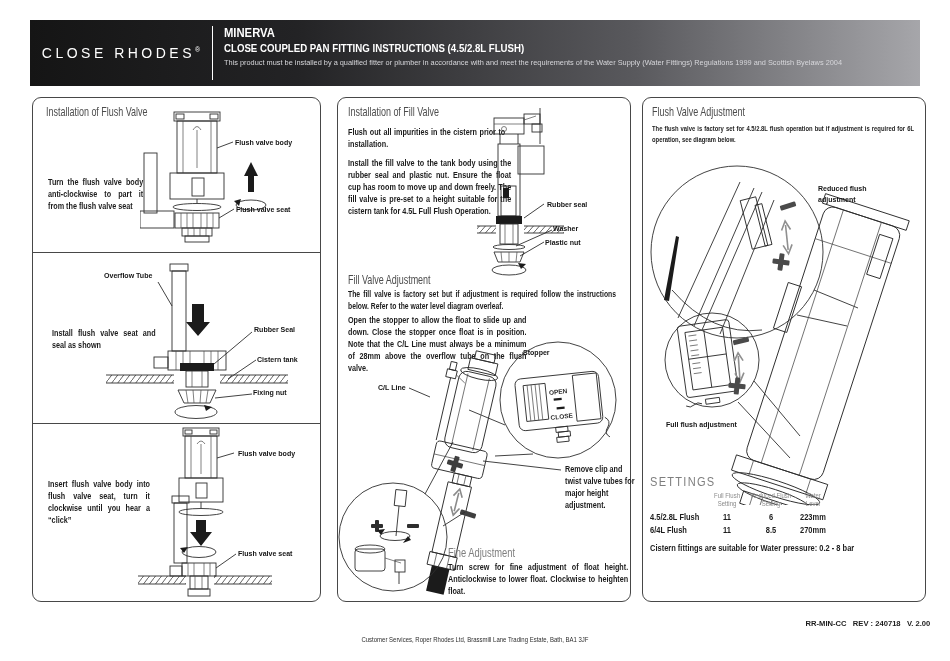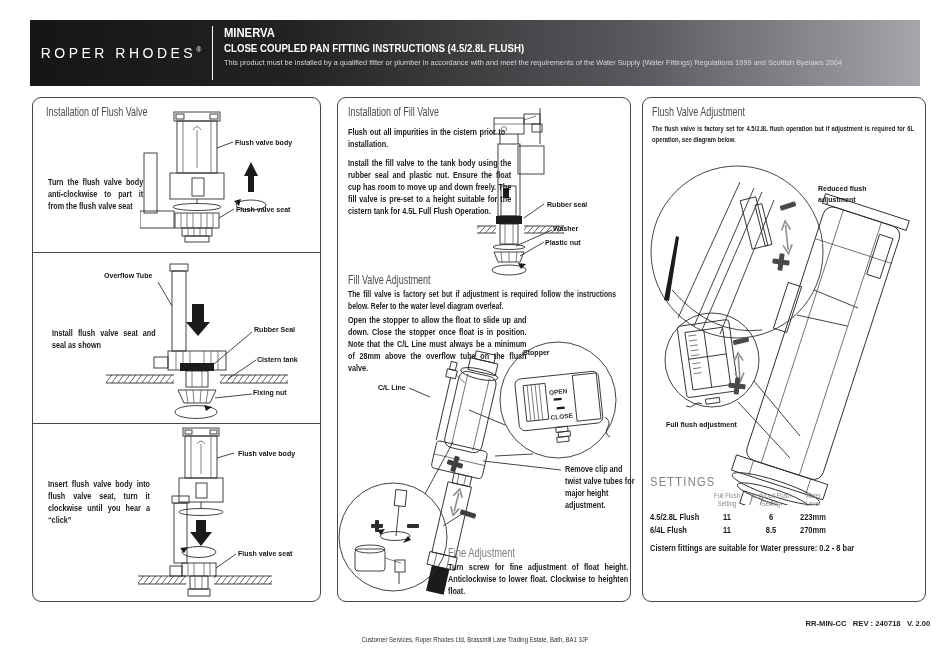--- a/index.html
+++ b/index.html
@@ -38,21 +38,21 @@
   .dk{fill:#1b1b1b;stroke:none;}
   svg text{font-family:"Liberation Sans",sans-serif;}
 </style>
 </head>
 <body>
 
 <div id="page">
 
   <div id="hdr" class="abs">
     <div class="abs logo">
-      <span class="logo-txt"><span>ROPER RHODES</span><span class="logo-reg">®</span></span>
+      <span class="logo-txt"><span>CLOSE RHODES</span><span class="logo-reg">®</span></span>
     </div>
     <div class="abs hdr-div"></div>
     <div class="abs prod">MINERVA</div>
     <div class="abs doct">CLOSE COUPLED PAN FITTING INSTRUCTIONS (4.5/2.8L FLUSH)</div>
     <div class="abs regn">This product must be installed by a qualified fitter or plumber in accordance with and meet the requirements of the Water Supply (Water Fittings) Regulations 1999 and Scottish Byelaws 2004</div>
   </div>
 
   <div class="abs box" style="left:32px;top:97px;width:287px;height:503px;">
     <div class="abs hline" style="left:0;top:154px;width:100%;"></div>
     <div class="abs hline" style="left:0;top:325px;width:100%;"></div>

